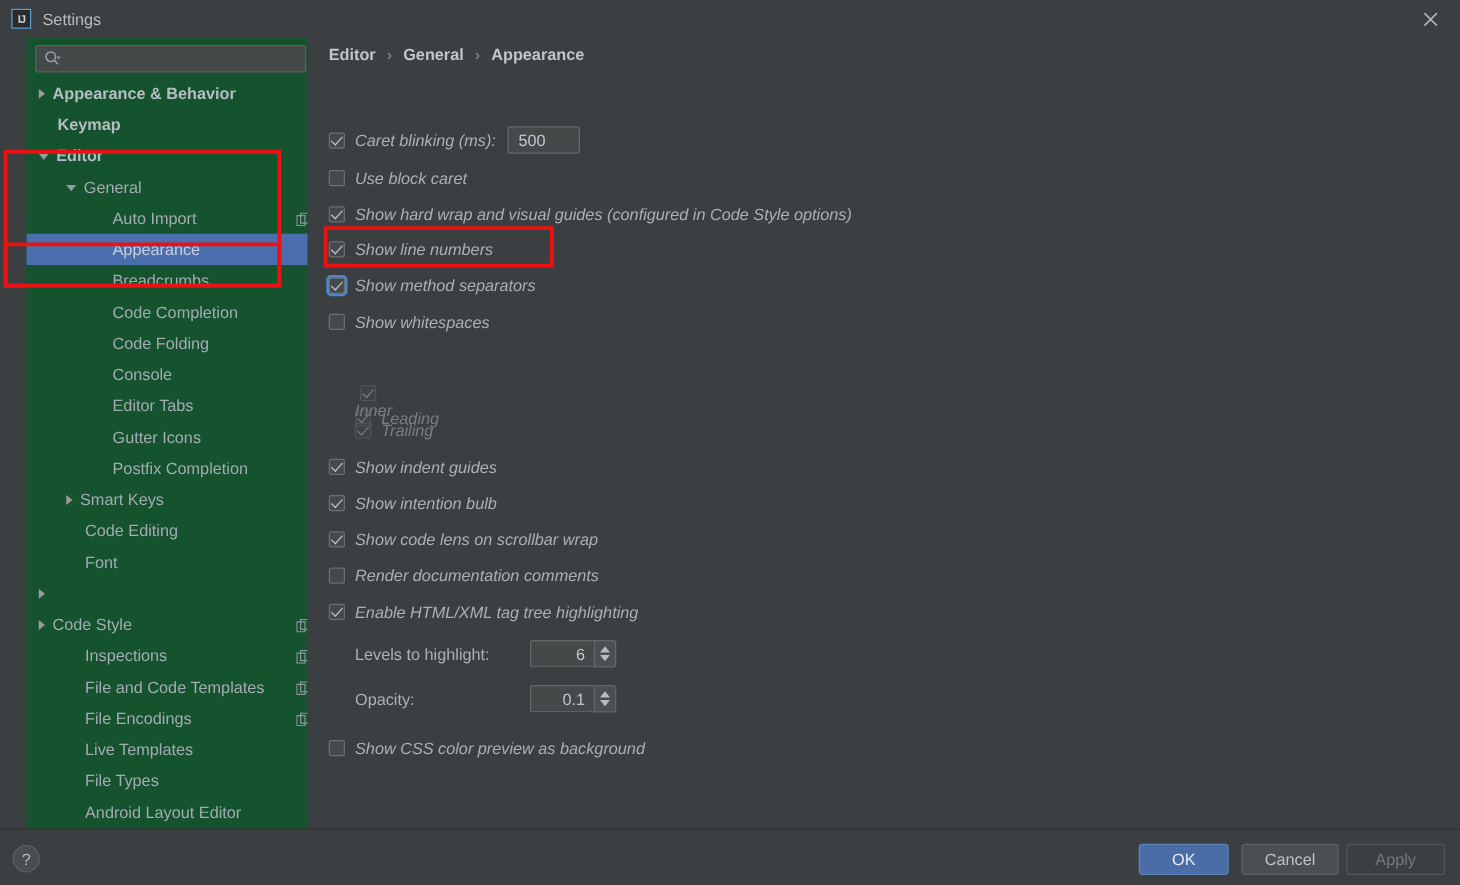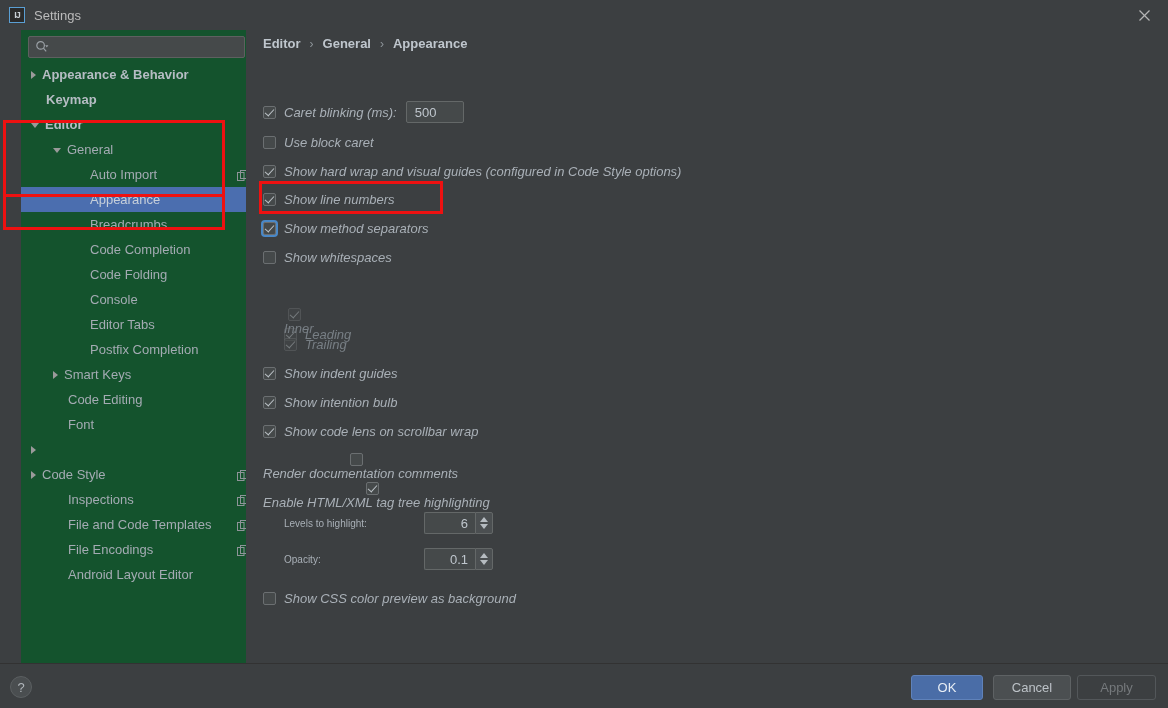--- a/index.html
+++ b/index.html
@@ -168,21 +168,21 @@
   .tri-up {
     width: 0; height: 0;
     border-left: 4px solid transparent; border-right: 4px solid transparent;
     border-bottom: 5px solid #b6bcc1;
   }
   .tri-dn {
     width: 0; height: 0;
     border-left: 4px solid transparent; border-right: 4px solid transparent;
     border-top: 5px solid #b6bcc1;
   }
-  .field-label { font-size: 10px; color: #a9b0b7; }
+  .field-label { font-size: 13px; color: #a9b0b7; }
 
   
   .bottombar {
     position: absolute; left: 0; top: 663px; width: 1168px; height: 45px;
     background: #3c3f41;
     border-top: 1px solid #323232;
   }
   .help-btn {
     position: absolute; left: 10px; top: 12px;
     width: 22px; height: 22px; border-radius: 50%;
@@ -293,20 +293,24 @@
         <div class="tree-item">
           <span class="twisty none" style="margin-left: 54px; width: 9px; margin-right: 6px;"></span>
           <span class="tree-label">Console</span>
         </div>
         <div class="tree-item">
           <span class="twisty none" style="margin-left: 54px; width: 9px; margin-right: 6px;"></span>
           <span class="tree-label">Editor Tabs</span>
         </div>
         <div class="tree-item">
           <span class="twisty none" style="margin-left: 54px; width: 9px; margin-right: 6px;"></span>
+          <span class="tree-label">Gutter Icons</span>
+        </div>
+        <div class="tree-item">
+          <span class="twisty none" style="margin-left: 54px; width: 9px; margin-right: 6px;"></span>
           <span class="tree-label">Postfix Completion</span>
         </div>
         <div class="tree-item">
           <span class="twisty " style="margin-left: 32px;"></span>
           <span class="tree-label">Smart Keys</span>
         </div>
         <div class="tree-item">
           <span class="twisty none" style="margin-left: 32px; width: 9px; margin-right: 6px;"></span>
           <span class="tree-label">Code Editing</span>
         </div>
@@ -341,20 +345,28 @@
               <rect x="3.5" y="0.5" width="6.5" height="8" fill="none" stroke="#8e9499" stroke-width="1"></rect>
             </svg></span>
         </div>
         <div class="tree-item">
           <span class="twisty none" style="margin-left: 32px; width: 9px; margin-right: 6px;"></span>
           <span class="tree-label">File Encodings</span>
           <span class="copy-icon"><svg width="11" height="11" viewBox="0 0 11 11" aria-hidden="true">
               <rect x="0.5" y="2.5" width="6.5" height="8" fill="none" stroke="#8e9499" stroke-width="1"></rect>
               <rect x="3.5" y="0.5" width="6.5" height="8" fill="none" stroke="#8e9499" stroke-width="1"></rect>
             </svg></span>
+        </div>
+        <div class="tree-item">
+          <span class="twisty none" style="margin-left: 32px; width: 9px; margin-right: 6px;"></span>
+          <span class="tree-label">Live Templates</span>
+        </div>
+        <div class="tree-item">
+          <span class="twisty none" style="margin-left: 32px; width: 9px; margin-right: 6px;"></span>
+          <span class="tree-label">File Types</span>
         </div>
         <div class="tree-item">
           <span class="twisty none" style="margin-left: 32px; width: 9px; margin-right: 6px;"></span>
           <span class="tree-label">Android Layout Editor</span>
         </div>
       </div>
 
     <div class="sb-track">
       
     </div>
@@ -413,25 +425,25 @@
           <span class="opt-label">Show indent guides</span>
         </div>
         <div class="opt-row" style="top: 365px; left: 17px;">
           <span class="cb checked"></span>
           <span class="opt-label">Show intention bulb</span>
         </div>
         <div class="opt-row" style="top: 394px; left: 17px;">
           <span class="cb checked"></span>
           <span class="opt-label">Show code lens on scrollbar wrap</span>
         </div>
-        <div class="opt-row" style="top: 423px; left: 17px; flex-direction: column;">
+        <div class="opt-row" style="top: 423px; left: 17px;">
           <span class="cb"></span>
           <span class="opt-label">Render documentation comments</span>
         </div>
-        <div class="opt-row" style="top: 452px; left: 17px; flex-direction: column;">
+        <div class="opt-row" style="top: 452px; left: 17px;">
           <span class="cb checked"></span>
           <span class="opt-label">Enable HTML/XML tag tree highlighting</span>
         </div>
         <div class="opt-row" style="top: 561px; left: 17px;">
           <span class="cb"></span>
           <span class="opt-label">Show CSS color preview as background</span>
         </div>
       </div>
     <div id="spinners-host">
         <div class="opt-row" style="top: 482px; left: 38px;">

